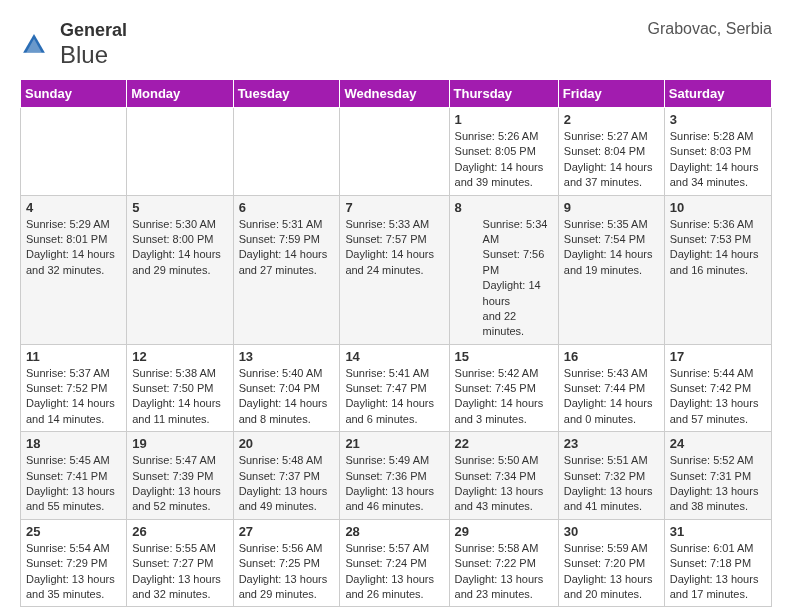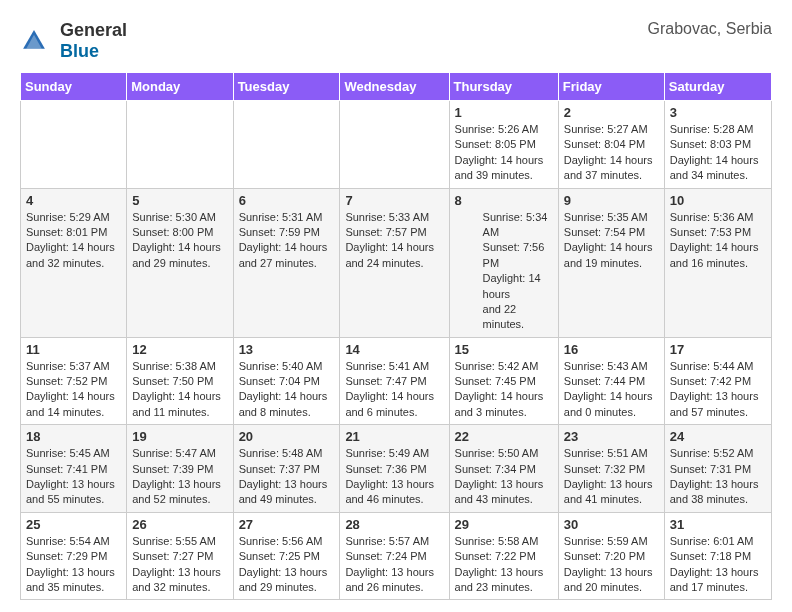--- a/index.html
+++ b/index.html
@@ -36,21 +36,21 @@
     .location {
       font-size: 16px;
       color: #555;
     }
     .calendar {
       width: 100%;
       border-collapse: collapse;
       font-size: 11px;
     }
     .calendar thead tr th {
-      background-color: #8b5cf6;
+      background-color: #a21caf;
       color: #fff;
       padding: 6px 4px;
       text-align: left;
       font-size: 13px;
       font-weight: bold;
       border: 1px solid #fff;
     }
     .calendar tbody tr td {
       border: 1px solid #ccc;
       vertical-align: top;
@@ -81,21 +81,21 @@
 <body>
 
 <div class="header">
   <div class="logo">
     <svg class="logo-icon" viewBox="0 0 36 36">
       <polygon points="18,4 32,28 4,28" fill="#2a6db5"></polygon>
       <polygon points="18,10 28,28 8,28" fill="#fff" opacity="0.3"></polygon>
     </svg>
     <div>
       <span style="font-size:18px;font-weight:bold;color:#333;">General</span><br>
-      <span style="font-size:18px;font-weight:bold;color:#0369a1;">Blue</span>
+      <span style="font-size:24px;font-weight:normal;color:#404040;">Blue</span>
     </div>
   </div>
   <div class="title-block">
     <div class="location">Grabovac, Serbia</div>
   </div>
 </div>
 
 <table class="calendar">
   <thead>
     <tr>

